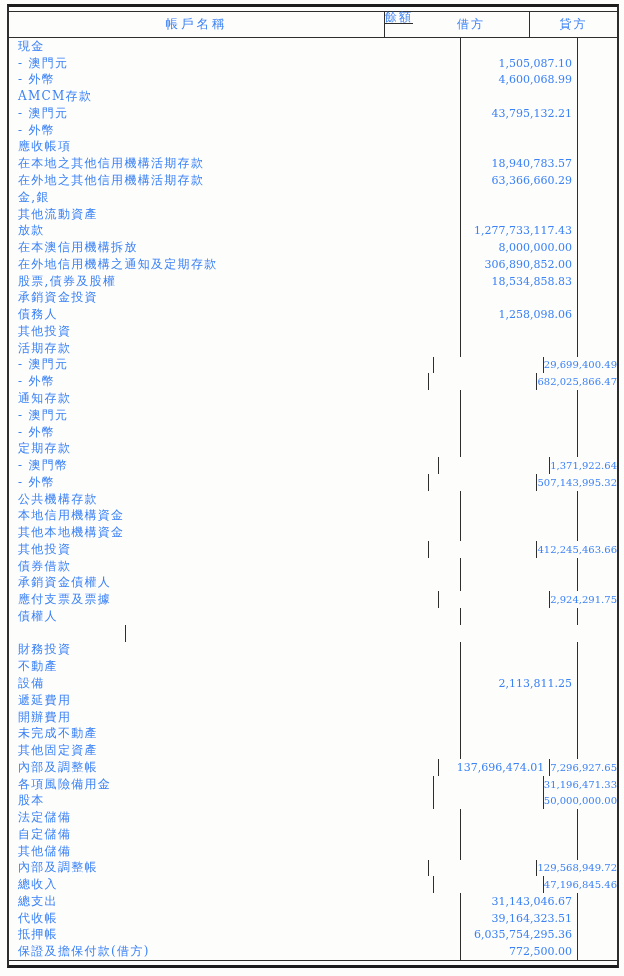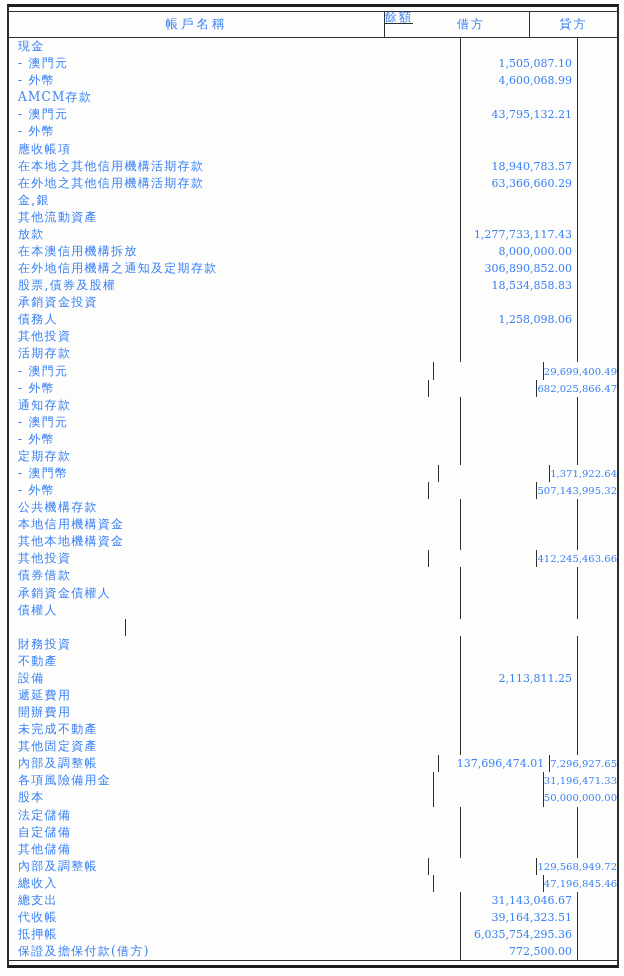--- a/index.html
+++ b/index.html
@@ -277,20 +277,25 @@
     <div class="td-debit num"></div>
     <div class="td-credit num"></div>
   </div>
 
   <div class="trow">
     <div class="td-name">承銷資金債權人</div>
     <div class="td-debit num"></div>
     <div class="td-credit num"></div>
   </div>
 
+  <div class="trow">
+    <div class="td-name">應付支票及票據</div>
+    <div class="td-debit num"></div>
+    <div class="td-credit num">2,924,291.75</div>
+  </div>
 
   <div class="trow">
     <div class="td-name">債權人</div>
     <div class="td-debit num"></div>
     <div class="td-credit num"></div>
   </div>
 
   <div class="trow">
     <div class="td-debit num"></div>
     <div class="td-credit num"></div>

